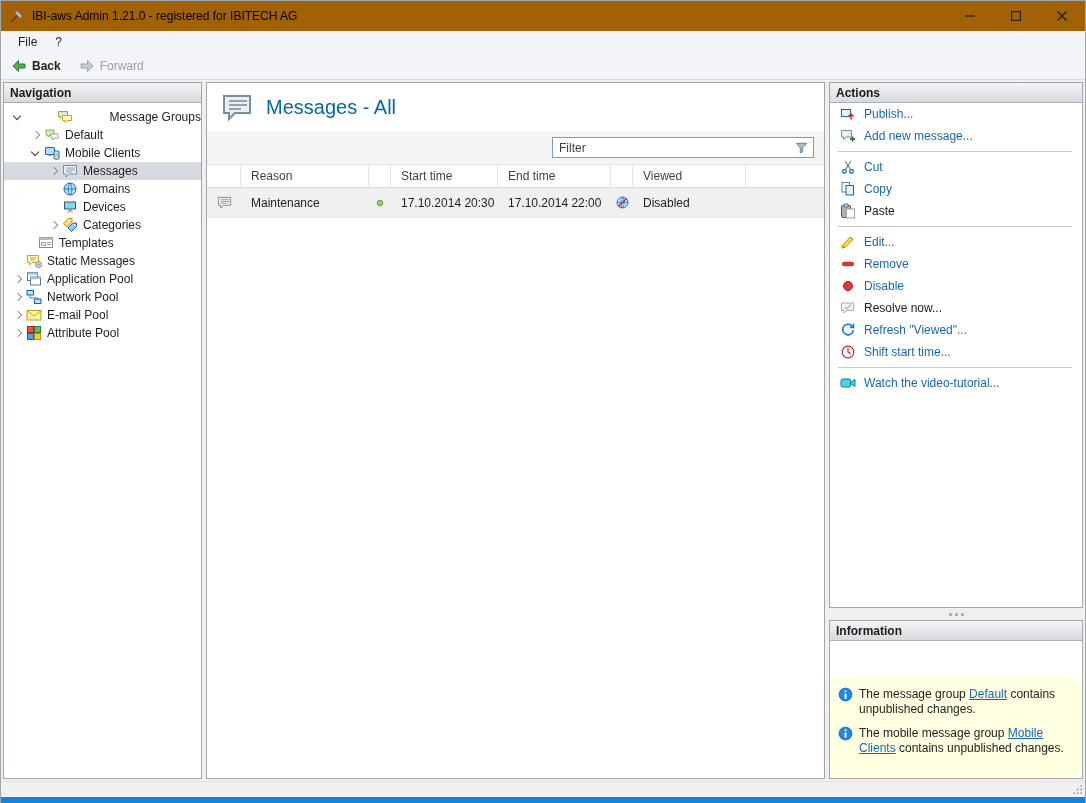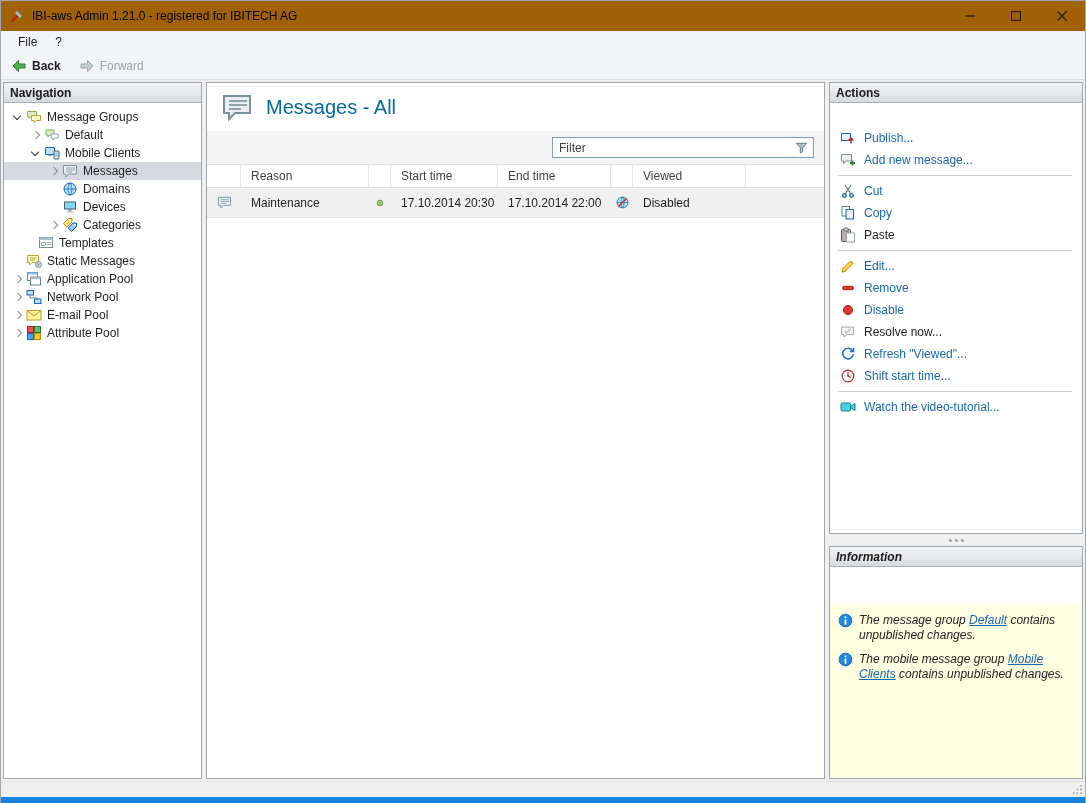--- a/index.html
+++ b/index.html
@@ -77,29 +77,29 @@
   .tbody { flex: 1; overflow: hidden; background: #fff; }
   .trow { height: 30px; display: flex; align-items: stretch; background: #f0f0f0; border-bottom: 1px solid #e8e8e8; }
   .td { display: flex; align-items: center; padding-left: 10px; border-right: none; }
   .td.col-icon, .td.col-status, .td.col-vicon { padding-left: 0; }
   .cell-icon { width: 15px; height: 15px; }
   .cell-icon.small { width: 12px; height: 12px; }
 
   
   .right-col { width: 254px; flex: none; display: flex; flex-direction: column; min-height: 0; }
   .actions-panel { flex: 1; min-height: 0; }
-  .actions-list { flex: 1; padding-top: 0; overflow: hidden; margin-top: 24px; }
+  .actions-list { flex: 1; padding-top: 0; overflow: hidden; }
   .action-row { height: 22px; display: flex; align-items: center; gap: 8px; padding-left: 10px; }
   .aicon { width: 16px; height: 16px; flex: none; }
   .alabel { color: var(--accent-link, #1a66b0); }
   .action-row.disabled .alabel { color: #1e1e1e; }
   .action-sep { height: 1px; background: #c9c9c9; margin: 4px 10px 4px 8px; }
   .splitter { height: 12px; flex: none; display: flex; align-items: center; justify-content: center; gap: 3px; }
   .splitter .dot { width: 3px; height: 3px; border-radius: 50%; background: #9aa0a6; }
-  .info-panel { height: 233px; flex: none; font-style: italic; }
+  .info-panel { height: 159px; flex: none; }
   .info-body { flex: 1; background: var(--info-bg, #ffffe1); overflow: hidden; margin-top: 37px; }
   .info-note { display: flex; gap: 6px; padding: 9px 4px 0 8px; line-height: 15px; }
   .info-icon { width: 15px; height: 15px; flex: none; }
   .info-link { color: var(--accent-link, #1a66b0); text-decoration: underline; cursor: pointer; }
 
   
   .statusbar { height: 16px; flex: none; background: #f0f0f0; display: flex; align-items: center; justify-content: flex-end; border-top: 1px solid #e0e0e0; }
   .grip { width: 11px; height: 11px; margin-right: 2px; }
   .bottom-border { height: 6px; flex: none; background: var(--window-border, #1583dc); }
 </style>
@@ -161,21 +161,21 @@
         </span>
       <span class="tb-label">Forward</span>
     </div>
   </div>
 
   <div class="workspace">
 
     <div class="panel nav-panel">
       <div class="panel-header">Navigation</div>
       <div class="nav-tree">
-          <div class="tree-row" style="padding-left: 6px;">
+          <div class="tree-row" style="padding-left: 6px; justify-content: space-between;">
             <span class="chev expanded"></span>
             <span class="ticon" data-icon="message-groups">
               <svg viewBox="0 0 16 16">
                 <path d="M1.5 2.5h9v5H5l-2 2v-2H1.5z" fill="#dcedc8" stroke="#7cb342"></path>
                 <path d="M5.5 6.5h9v5H10l-2 2v-2H5.5z" fill="#fff9c4" stroke="#c0a12b"></path>
               </svg>
             </span>
             <span class="tlabel">Message Groups</span>
           </div>
           <div class="tree-row" style="padding-left: 24px;">

